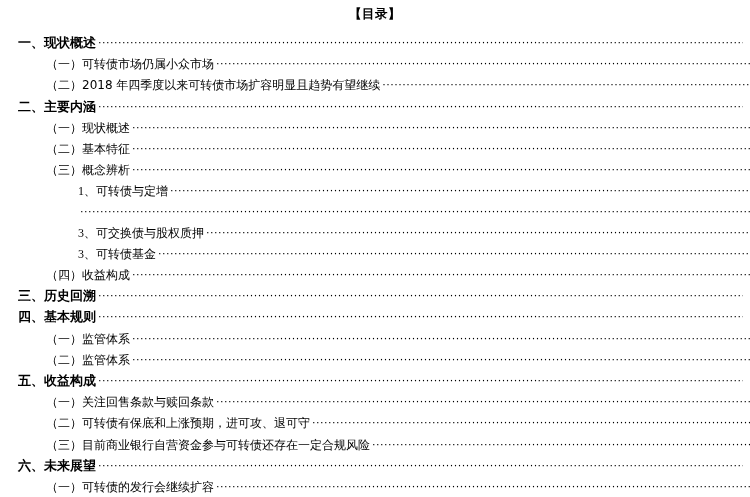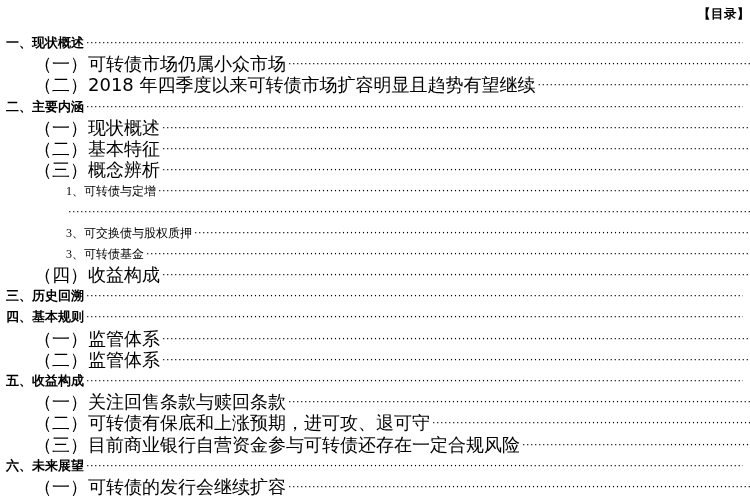--- a/index.html
+++ b/index.html
@@ -15,31 +15,31 @@
     overflow: hidden;
   }
   .page {
     width: 750px;
     height: 497px;
     position: relative;
     box-sizing: border-box;
     padding: 0;
   }
   .doc-title {
-    text-align: right;
+    text-align: center;
     font-weight: bold;
     font-size: 12.5px;
     letter-spacing: 0.5px;
     margin: 6px 0 14px 0;
     padding: 0;
     line-height: 16px;
   }
   .toc {
     margin: 12px 0 0 0;
-    padding: 0 8px 0 4px;
+    padding: 0 8px 0 16px;
   }
   .toc-row {
     display: flex;
     align-items: flex-end;
     width: 100%;
     line-height: 14px;
     margin: 0 0 7.2px 0;
     white-space: nowrap;
   }
   .toc-label {
@@ -62,21 +62,21 @@
     font-size: 13px;
   }
   .lvl1 {
     padding-left: 2px;
   }
   
   .lvl2 {
     padding-left: 30px;
   }
   .lvl2 .toc-label {
-    font-size: 18px;
+    font-size: 12px;
   }
   
   .lvl3 {
     padding-left: 62px;
   }
   .lvl3 .toc-label {
     font-size: 12px;
     font-family: Liberation Serif, serif;
   }
 </style>

